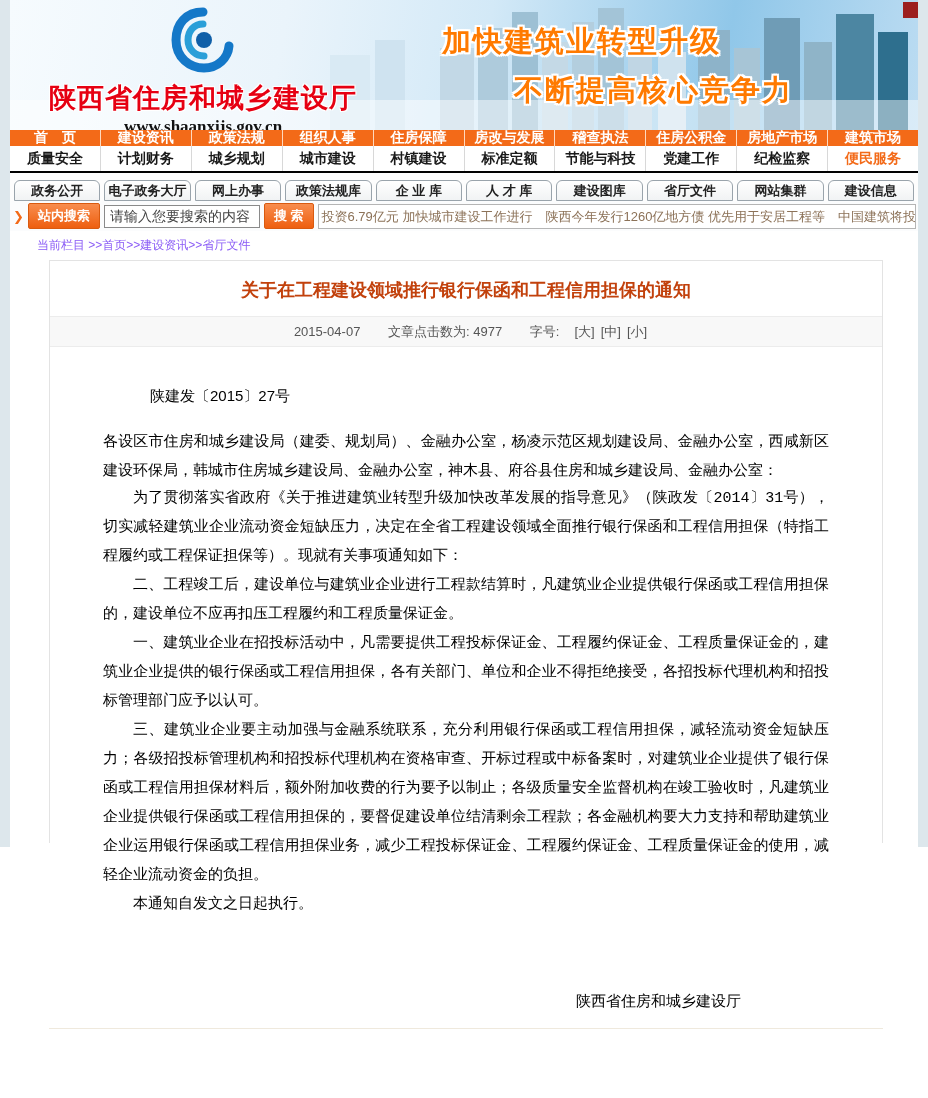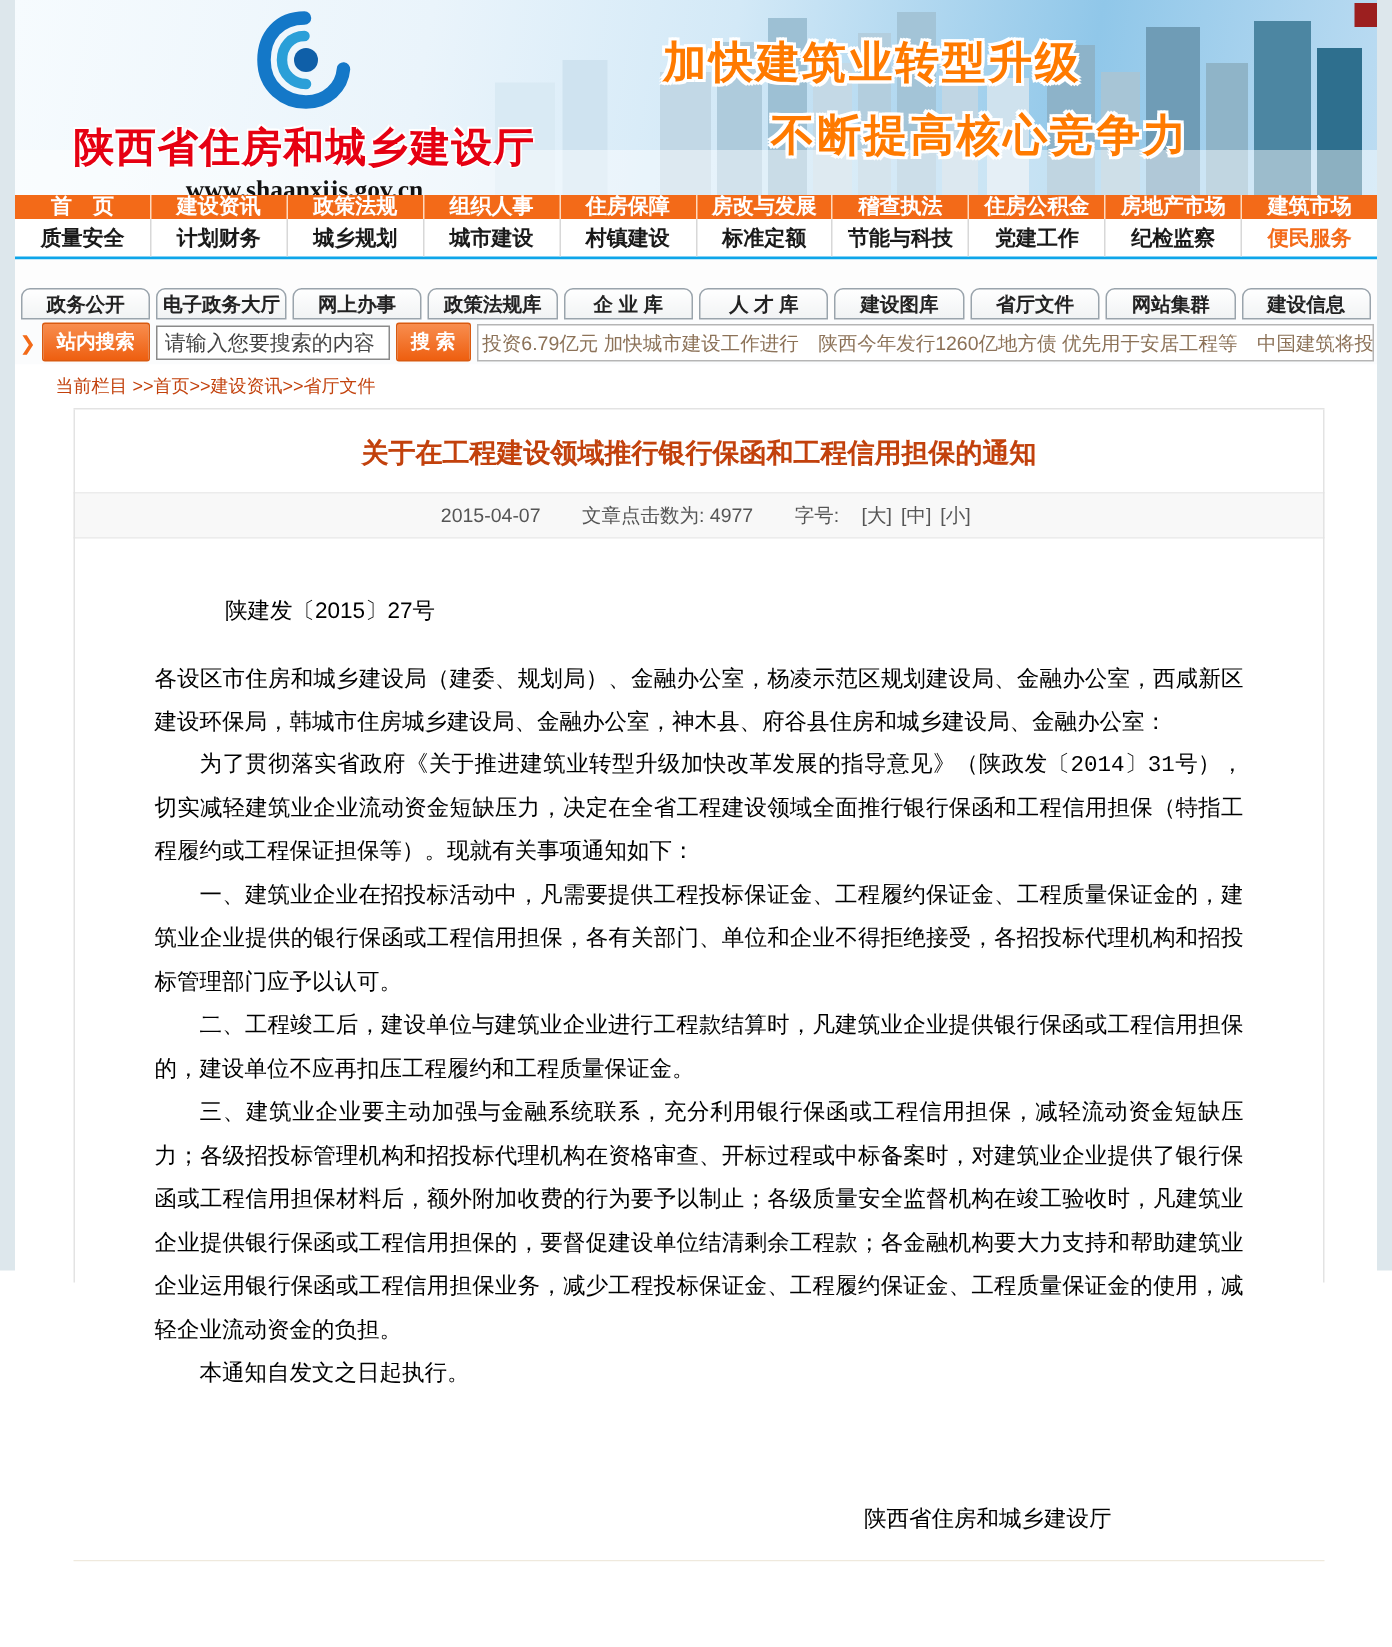--- a/index.html
+++ b/index.html
@@ -34,29 +34,29 @@
   }
   .slogan .line2 { display:block; margin-top:9px; padding-left:72px; }
 
   
   .nav1 { display:flex; background:#f36a18; height:16px; }
   .nav1 .nav-item {
     flex:1; display:flex; align-items:center; justify-content:center;
     color:#fff; font-weight:bold; font-size:14px; border-right:1px solid #ffd9bd; cursor:pointer; white-space:nowrap;
   }
   .nav1 .nav-item:last-child { border-right:none; }
-  .nav2 { display:flex; background:#fff; height:27px; border-bottom:2px solid #0ea5e9; }
+  .nav2 { display:flex; background:#fff; height:27px; border-bottom:2px solid #000000; }
   .nav2 .nav-item {
     flex:1; display:flex; align-items:center; justify-content:center;
     color:#1a1a1a; font-weight:bold; font-size:14px; border-right:1px solid #d8d8d8; cursor:pointer; white-space:nowrap;
   }
   .nav2 .nav-item:last-child { border-right:none; color:#f36a18; }
 
   
-  .tabs { display:flex; gap:4px; padding:2px 4px 0 4px; background:#fdfdfd; height:40px; align-items:flex-end; }
+  .tabs { display:flex; gap:4px; padding:2px 4px 0 4px; background:#fdfdfd; height:28px; align-items:flex-end; }
   .tab {
     flex:1; height:21px; line-height:19px; text-align:center;
     border:1px solid #9aa4ac; border-radius:6px 6px 0 0;
     background:linear-gradient(#ffffff,#f1f3f4);
     font-size:13px; font-weight:bold; color:#222; cursor:pointer; white-space:nowrap; overflow:hidden;
   }
 
   
   .search-row { display:flex; align-items:center; height:30px; background:#fbfcfd; padding:0 2px; gap:4px; }
   .arrow-ico { color:#f36a18; font-size:13px; line-height:1; margin-left:1px; }
@@ -65,21 +65,21 @@
     border:1px solid #d95a10; border-radius:2px; padding:3px 9px; cursor:pointer; white-space:nowrap;
   }
   .search-input { width:156px; height:23px; border:1px solid #8a8a8a; font-size:14px; padding:0 5px; color:#333; }
   .search-input::placeholder { color:#444; opacity:1; }
   .ticker {
     flex:1; height:25px; line-height:23px; border:1px solid #b5b5b5; background:#fff;
     white-space:nowrap; overflow:hidden; font-size:13px; color:#8c7258; padding:0 3px;
   }
 
   
-  .breadcrumb { height:29px; line-height:29px; font-size:12px; color:#c2410c; padding-left:27px; background:#fff; }
+  .breadcrumb { height:29px; line-height:29px; font-size:12px; color:#8b5cf6; padding-left:27px; background:#fff; }
 
   
   .article { position:relative; margin:0 35px 0 39px; border-top:1px solid #e3e3e3; padding-bottom:12px; border-bottom:1px solid #efe9dd; }
   .article .v-border { position:absolute; top:0; width:1px; height:582px; background:#e3e3e3; }
   .article .v-border.vl { left:0; } .article .v-border.vr { right:0; }
   .article-title { text-align:center; padding:17px 20px 14px; font-size:18px; font-weight:bold; color:#c2410c; }
   .meta-bar {
     height:31px; line-height:29px; text-align:center; background:#f8f8f8;
     border-top:1px solid #ececec; border-bottom:1px solid #ececec;
     font-size:13px; color:#555;
@@ -197,22 +197,22 @@
       <div class="meta-bar">
         <span>2015-04-07</span>
         <span>文章点击数为: 4977</span>
         <span>字号:</span><span class="size-link">[大]</span><span class="size-link">[中]</span><span class="size-link">[小]</span>
       </div>
 
       <div class="article-body">
         <p class="doc-number">陕建发〔2015〕27号</p>
         <p>各设区市住房和城乡建设局（建委、规划局）、金融办公室，杨凌示范区规划建设局、金融办公室，西咸新区建设环保局，韩城市住房城乡建设局、金融办公室，神木县、府谷县住房和城乡建设局、金融办公室：</p>
         <p class="indent">为了贯彻落实省政府《关于推进建筑业转型升级加快改革发展的指导意见》（陕政发〔2014〕31号），切实减轻建筑业企业流动资金短缺压力，决定在全省工程建设领域全面推行银行保函和工程信用担保（特指工程履约或工程保证担保等）。现就有关事项通知如下：</p>
+        <p class="indent">二、工程竣工后，建设单位与建筑业企业进行工程款结算时，凡建筑业企业提供银行保函或工程信用担保的，建设单位不应再扣压工程履约和工程质量保证金。</p>
         <p class="indent">一、建筑业企业在招投标活动中，凡需要提供工程投标保证金、工程履约保证金、工程质量保证金的，建筑业企业提供的银行保函或工程信用担保，各有关部门、单位和企业不得拒绝接受，各招投标代理机构和招投标管理部门应予以认可。</p>
-        <p class="indent">二、工程竣工后，建设单位与建筑业企业进行工程款结算时，凡建筑业企业提供银行保函或工程信用担保的，建设单位不应再扣压工程履约和工程质量保证金。</p>
         <p class="indent">三、建筑业企业要主动加强与金融系统联系，充分利用银行保函或工程信用担保，减轻流动资金短缺压力；各级招投标管理机构和招投标代理机构在资格审查、开标过程或中标备案时，对建筑业企业提供了银行保函或工程信用担保材料后，额外附加收费的行为要予以制止；各级质量安全监督机构在竣工验收时，凡建筑业企业提供银行保函或工程信用担保的，要督促建设单位结清剩余工程款；各金融机构要大力支持和帮助建筑业企业运用银行保函或工程信用担保业务，减少工程投标保证金、工程履约保证金、工程质量保证金的使用，减轻企业流动资金的负担。</p>
         <p class="indent">本通知自发文之日起执行。</p>
 
         <div class="signature">
           <span class="sig-inner">
             <span class="sig-line">陕西省住房和城乡建设厅</span>
             
             
           </span>
         </div>

